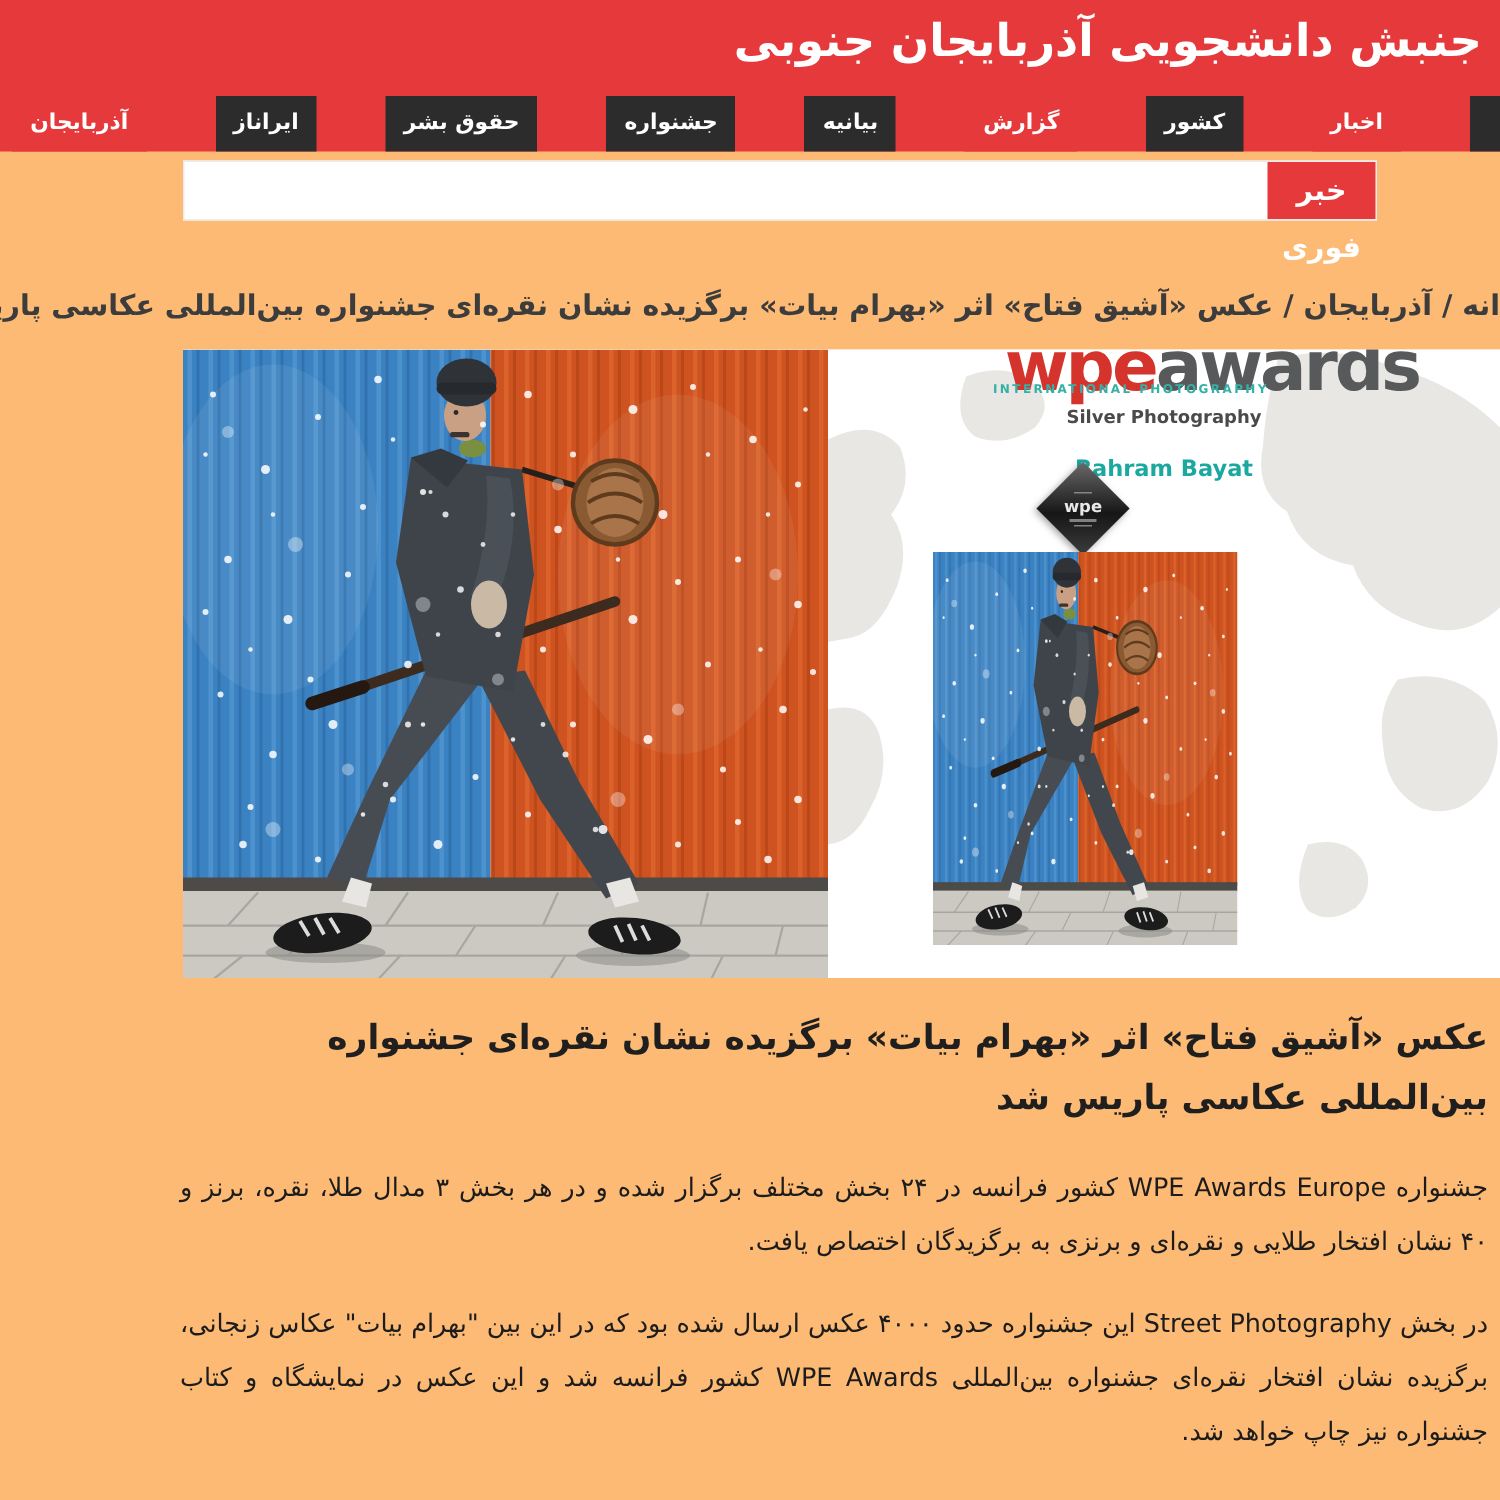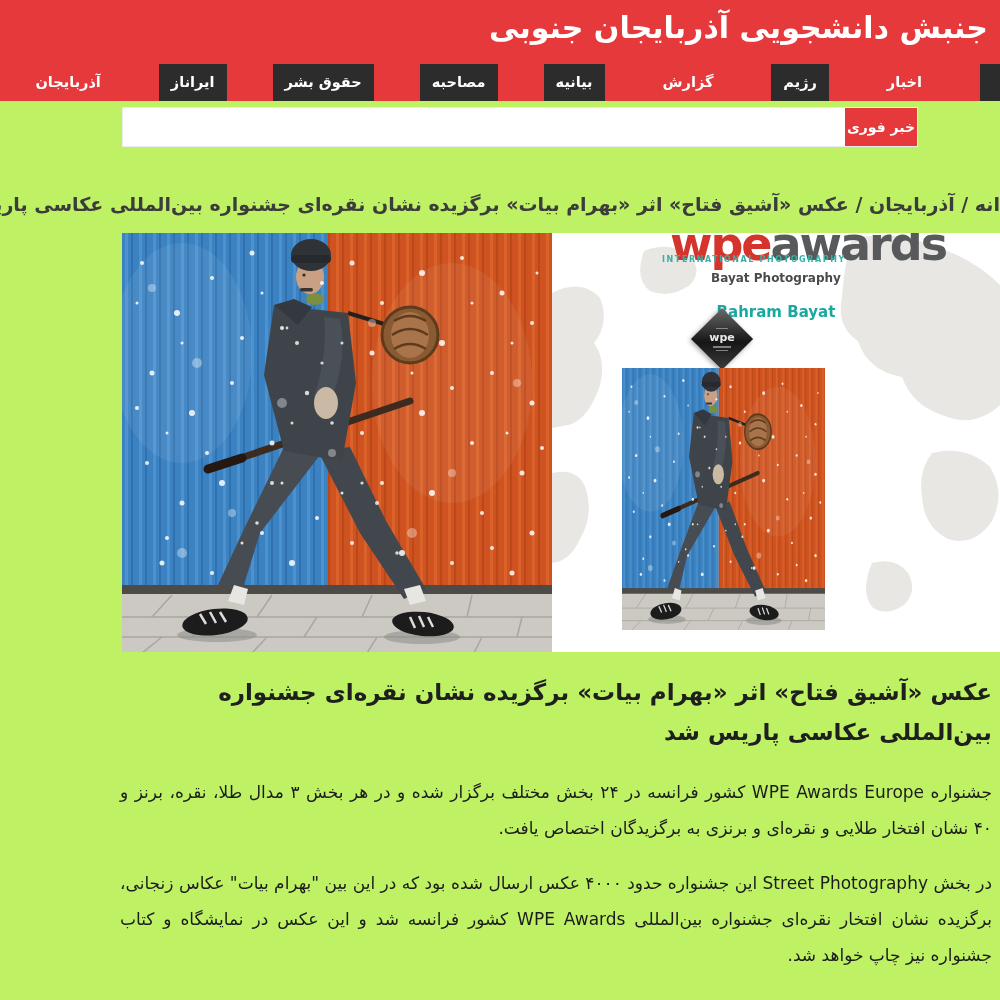--- a/index.html
+++ b/index.html
@@ -1,29 +1,29 @@
 <!DOCTYPE html>
 <html lang="fa"><head>
 <meta charset="utf-8">
 <style>
   html,body{margin:0;padding:0;background:#fff;}
   body{font-family:"DejaVu Sans",sans-serif;}
-  .page{position:relative;width:1000px;height:1000px;background:#bef264;overflow:hidden;margin:0 auto;}
+  .page{position:relative;width:1000px;height:1000px;background:#fdba74;overflow:hidden;margin:0 auto;}
 
   
   .header{position:absolute;top:0;left:0;width:1000px;height:101px;background:#e6393b;}
   .site-title{position:absolute;top:10px;right:12px;color:#fff;font-size:30px;font-weight:bold;direction:rtl;letter-spacing:0;}
   .nav{position:absolute;bottom:0;right:-14px;height:37px;display:flex;flex-direction:row;direction:rtl;gap:2px;}
   .nav-item{height:37px;line-height:37px;padding:0 12px;background:#2d2c2c;color:#fff;font-size:14.5px;font-weight:bold;white-space:nowrap;text-align:center;cursor:pointer;margin-left:44px;}
   .nav-item.red{background:#e6393b;}
   .nav-stub{width:34px;padding:0;background:#2d2c2c;}
 
   
   .ticker{position:absolute;top:107px;left:122px;width:796px;height:40px;background:#fff;border:1px solid #ececec;box-sizing:border-box;direction:rtl;}
-  .ticker-badge{position:absolute;top:0;right:0;width:72px;height:38px;background:#e6393b;color:#fff;font-size:14px;font-weight:bold;text-align:center;line-height:38px;}
+  .ticker-badge{position:absolute;top:0;right:0;width:72px;height:38px;background:#e6393b;color:#fff;font-size:19px;font-weight:bold;text-align:center;line-height:38px;}
   .ticker-headline{position:absolute;top:0;right:80px;height:38px;line-height:38px;color:#222;font-size:16px;white-space:nowrap;}
 
   
   .breadcrumb{position:absolute;top:190px;left:120px;width:880px;direction:rtl;text-align:right;font-size:19px;font-weight:bold;color:#3c3c3c;line-height:28px;white-space:nowrap;}
 
   
   .figure{position:absolute;top:233px;left:122px;width:878px;height:419px;overflow:hidden;background:#fff;}
   .main-photo{position:absolute;top:0;left:0;width:430px;height:419px;}
   .poster{position:absolute;top:0;left:430px;width:448px;height:419px;background:#fff;}
   .map-svg{position:absolute;top:0;left:0;width:448px;height:419px;}
@@ -218,24 +218,24 @@
         </g>
       </g>
     </defs>
   </svg>
 
   <div class="header">
     <div class="site-title">جنبش دانشجویی آذربایجان جنوبی</div>
     <div class="nav">
       <div class="nav-item nav-stub"></div>
       <div class="nav-item red">اخبار</div>
-      <div class="nav-item">رژیم</div>
+      <div class="nav-item">کشور</div>
       <div class="nav-item red">گزارش</div>
       <div class="nav-item">بیانیه</div>
-      <div class="nav-item">مصاحبه</div>
+      <div class="nav-item">جشنواره</div>
       <div class="nav-item">حقوق بشر</div>
       <div class="nav-item">ایراناز</div>
       <div class="nav-item red">آذربایجان</div>
       <div class="nav-item">تصویر و ویدئو</div>
     </div>
   </div>
 
   <div class="ticker">
     <div class="ticker-badge">خبر فوری</div>
   </div>
@@ -256,21 +256,21 @@
           <path d="M300,6 q40,-10 78,6 q42,12 70,40 l0,120 q-26,24 -58,10 q-30,-10 -40,-38 q-34,-6 -44,-36 q-22,-14 -16,-44 q2,-30 10,-58 Z"></path>
           <path d="M380,220 q34,-8 58,14 q16,26 2,54 q-18,26 -44,18 q-24,-12 -26,-42 q-4,-26 10,-44 Z"></path>
           <path d="M320,330 q24,-6 36,10 q10,18 -4,32 q-18,12 -32,2 q-12,-16 0,-44 Z"></path>
         </g>
       </svg>
 
       <div class="poster-logo">
         <span class="wpe">wpe</span><span class="awards">awards</span>
       </div>
       <div class="poster-tagline">INTERNATIONAL PHOTOGRAPHY</div>
-      <div class="poster-cat">Bayat Photography</div>
+      <div class="poster-cat">Silver Photography</div>
       <div class="poster-winner">Bahram Bayat</div>
 
       <div class="diamond">
         <div class="diamond-inner">
           <div class="diamond-bar small"></div>
           <div class="wpe-mini">wpe</div>
           <div class="diamond-bar"></div>
           <div class="diamond-bar small"></div>
         </div>
       </div>

